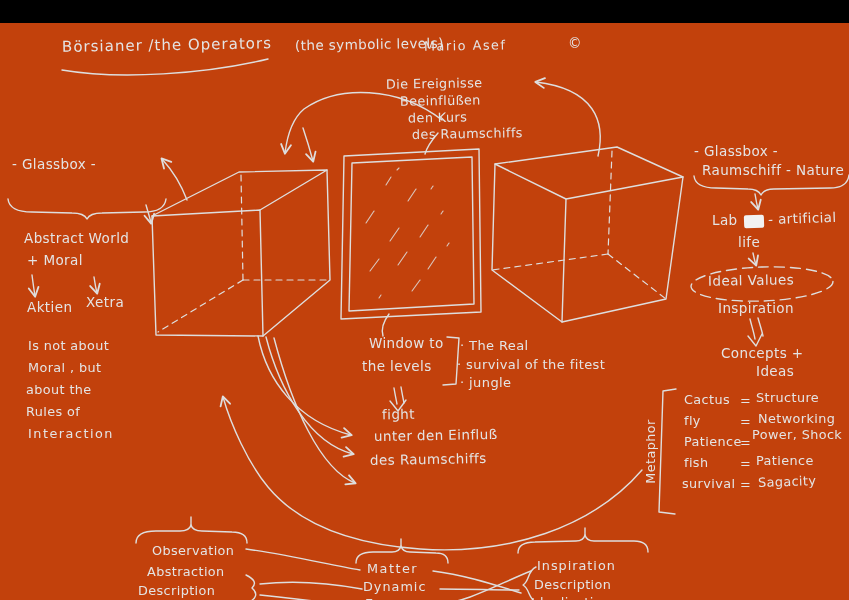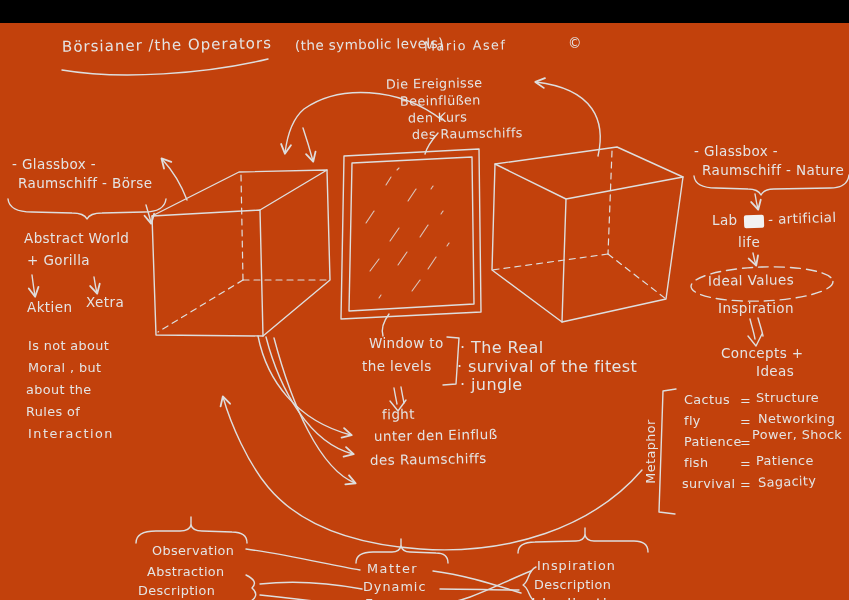--- a/index.html
+++ b/index.html
@@ -1,20 +1,20 @@
 <!DOCTYPE html>
 <html><head>
 <meta charset="utf-8">
 <style>
   html,body{margin:0;padding:0;background:#000;}
   .canvas{position:relative;width:849px;height:600px;background:#c2410c;overflow:hidden;
           font-family:"DejaVu Sans",sans-serif;color:#e4e4e4;margin-top:23px;}
   svg.draw{position:absolute;left:0;top:0;}
   .t{position:absolute;white-space:nowrap;letter-spacing:.4px;color:#e4e4e4;}
-  .fs15{font-size:15px;} .fs14{font-size:13.5px;} .fs13{font-size:12.8px;} .fs12{font-size:16px;}
+  .fs15{font-size:15px;} .fs14{font-size:13.5px;} .fs13{font-size:12.8px;} .fs12{font-size:13px;}
   .r-1{transform:rotate(-1deg);} .r-2{transform:rotate(-2deg);}
   .vert{transform:rotate(-90deg);transform-origin:center center;}
 </style>
 </head>
 <body>
 
 <div class="canvas">
 
   <svg class="draw" width="849" height="600" viewBox="0 0 849 600" fill="none" stroke="#dedede" stroke-width="1.4" stroke-linecap="round" stroke-linejoin="round">
     <defs>
@@ -143,23 +143,22 @@
   <span class="t fs14 r-1" style="left:295px;top:13px">(the symbolic levels)</span>
   <span class="t fs13 r-1" style="left:424px;top:15px;letter-spacing:1.5px">Mario Asef</span>
   <span class="t fs14" style="left:568px;top:12px">©</span>
 
   <span class="t fs13 r-1" style="left:386px;top:53px">Die Ereignisse</span>
   <span class="t fs13 r-1" style="left:400px;top:70px">Beeinflüßen</span>
   <span class="t fs13 r-1" style="left:408px;top:87px">den Kurs</span>
   <span class="t fs13 r-1" style="left:412px;top:103px">des Raumschiffs</span>
 
   <span class="t fs14" style="left:12px;top:133px">- Glassbox -</span>
-  <span class="t fs14" style="left:18px;top:152px">Raumschiff - Börse</span>
   <span class="t fs14" style="left:24px;top:207px">Abstract World</span>
-  <span class="t fs14" style="left:27px;top:229px">+ Gorilla</span>
+  <span class="t fs14" style="left:27px;top:229px">+ Moral</span>
   <span class="t fs14" style="left:27px;top:276px">Aktien</span>
   <span class="t fs14" style="left:86px;top:271px">Xetra</span>
 
   <span class="t fs13" style="left:28px;top:315px">Is not about</span>
   <span class="t fs13" style="left:28px;top:337px">Moral , but</span>
   <span class="t fs13" style="left:26px;top:359px">about the</span>
   <span class="t fs13" style="left:26px;top:381px">Rules of</span>
   <span class="t fs13" style="left:28px;top:403px;letter-spacing:1.5px">Interaction</span>
 
   <span class="t fs14" style="left:694px;top:120px">- Glassbox -</span>

